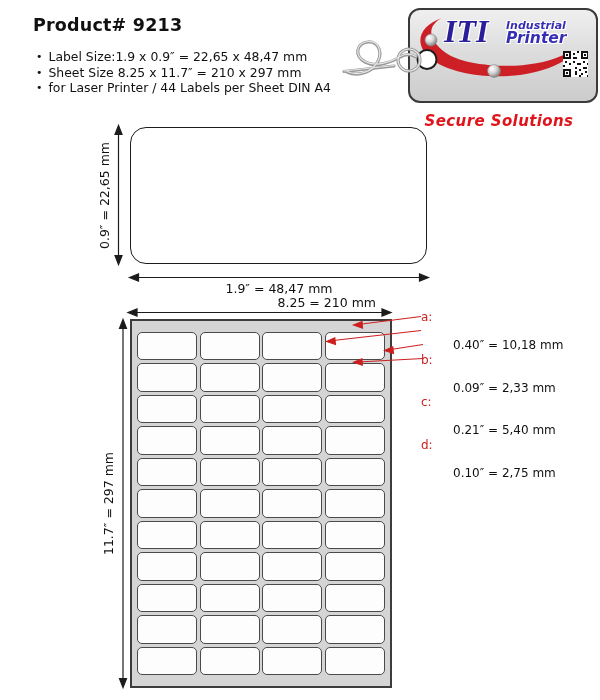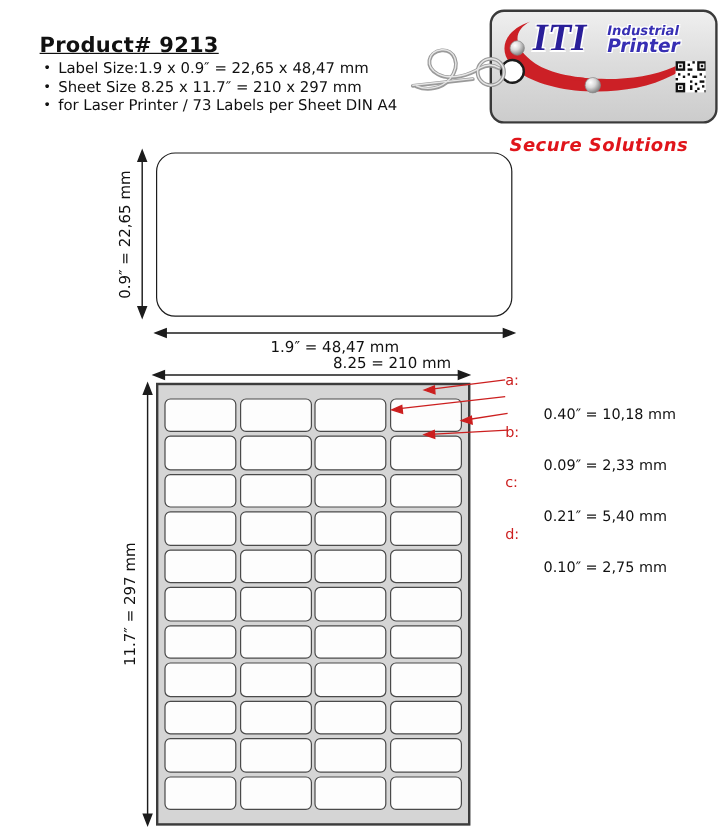--- a/index.html
+++ b/index.html
@@ -1,20 +1,20 @@
 <!DOCTYPE html>
 <html><head>
 <meta charset="utf-8">
 <style>
   html,body{margin:0;padding:0;}
   body{width:600px;height:700px;background:#ffffff;font-family:"DejaVu Sans","Liberation Sans",sans-serif;color:#111;position:relative;overflow:hidden;}
   .abs{position:absolute;}
 
   
-  #product-title{left:33px;top:28px;font-size:17.5px;font-weight:bold;letter-spacing:.2px;text-decoration:underline;}
+  #product-title{left:33px;top:15px;font-size:17.5px;font-weight:bold;letter-spacing:.2px;}
   #bullet-list{left:36px;top:50px;font-size:12.4px;line-height:14.6px;}
   #bullet-list .b-row{white-space:nowrap;}
   #bullet-list .b-row::before{content:"•";margin-right:6px;font-size:11px;position:relative;top:-1px;}
 
   
   #logo-tag{left:408px;top:8px;width:190px;height:95px;border:2px solid #3a3a3a;border-radius:12px;
             background:linear-gradient(180deg,#efefef 0%,#dddddd 45%,#cccccc 100%);box-sizing:border-box;}
   #tag-art{left:0;top:0;width:178px;height:91px;}
   .outline-white{text-shadow:-1px -1px 0 #fff,1px -1px 0 #fff,-1px 1px 0 #fff,1px 1px 0 #fff,0 1px 0 #fff,0 -1px 0 #fff;}
   #brand-main{left:34px;top:3px;font-family:"Liberation Serif","DejaVu Serif",serif;font-style:italic;font-weight:bold;font-size:32px;color:#2a1f99;letter-spacing:0px;}
@@ -46,21 +46,21 @@
   
   #overlay{left:0;top:0;width:600px;height:700px;pointer-events:none;}
 </style>
 </head>
 <body>
 
 <div class="abs" id="product-title">Product# 9213</div>
 <div class="abs" id="bullet-list">
   <div class="b-row">Label Size:1.9 x 0.9″ = 22,65 x 48,47 mm</div>
   <div class="b-row">Sheet Size 8.25 x 11.7″ = 210 x 297 mm</div>
-  <div class="b-row">for Laser Printer / 73 Labels per Sheet DIN A4</div>
+  <div class="b-row">for Laser Printer / 44 Labels per Sheet DIN A4</div>
 </div>
 
 <div class="abs" id="logo-tag">
   <svg class="abs" id="tag-art" viewBox="0 0 178 91">
     <defs>
       <radialGradient id="ballGrad" cx="35%" cy="32%" r="75%">
         <stop offset="0%" stop-color="#ffffff"></stop>
         <stop offset="45%" stop-color="#d8d8d8"></stop>
         <stop offset="80%" stop-color="#9a9a9a"></stop>
         <stop offset="100%" stop-color="#777777"></stop>

